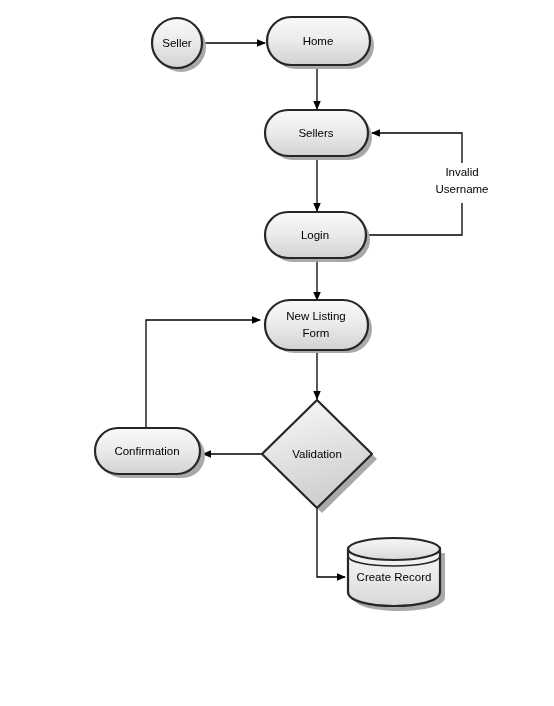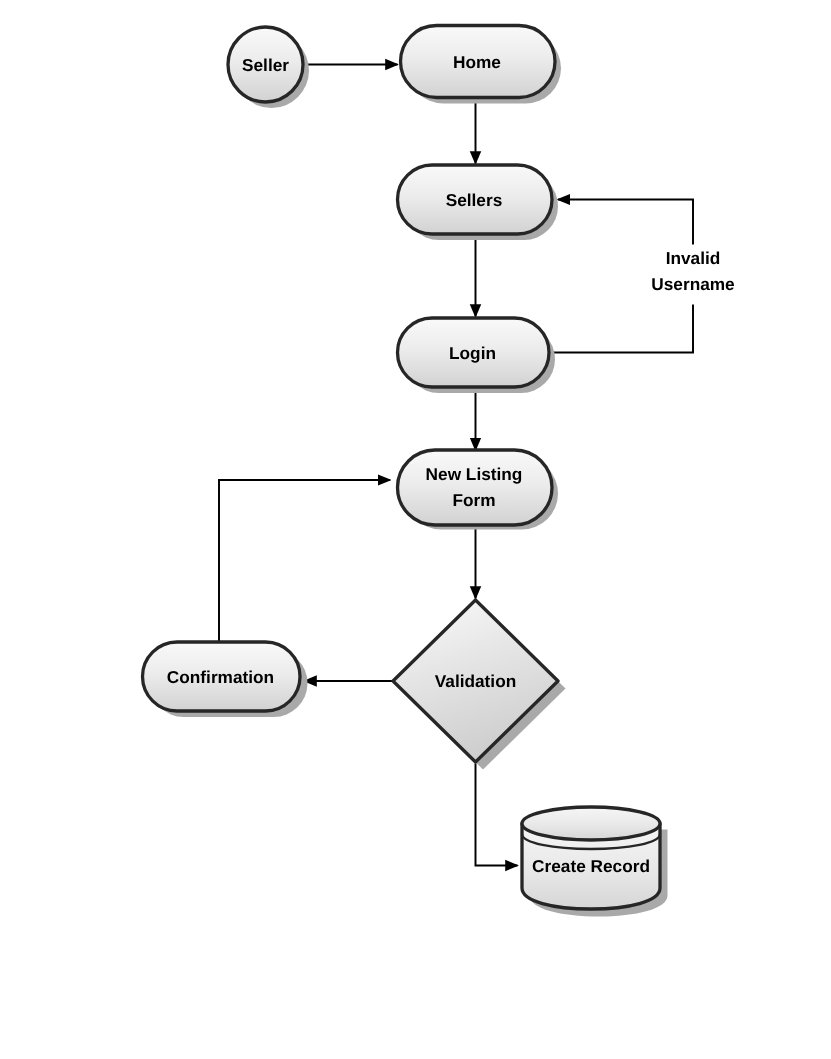--- a/index.html
+++ b/index.html
@@ -12,21 +12,20 @@
     width: 554px;
     height: 706px;
     font-family: "Liberation Sans", sans-serif;
     overflow: hidden;
   }
   #diagram-root {
     position: relative;
     width: 554px;
     height: 706px;
     background: #ffffff;
-    font-weight: bold;
   }
   svg.flow-canvas {
     position: absolute;
     left: 0;
     top: 0;
     width: 554px;
     height: 706px;
     display: block;
   }
   .node-label {

